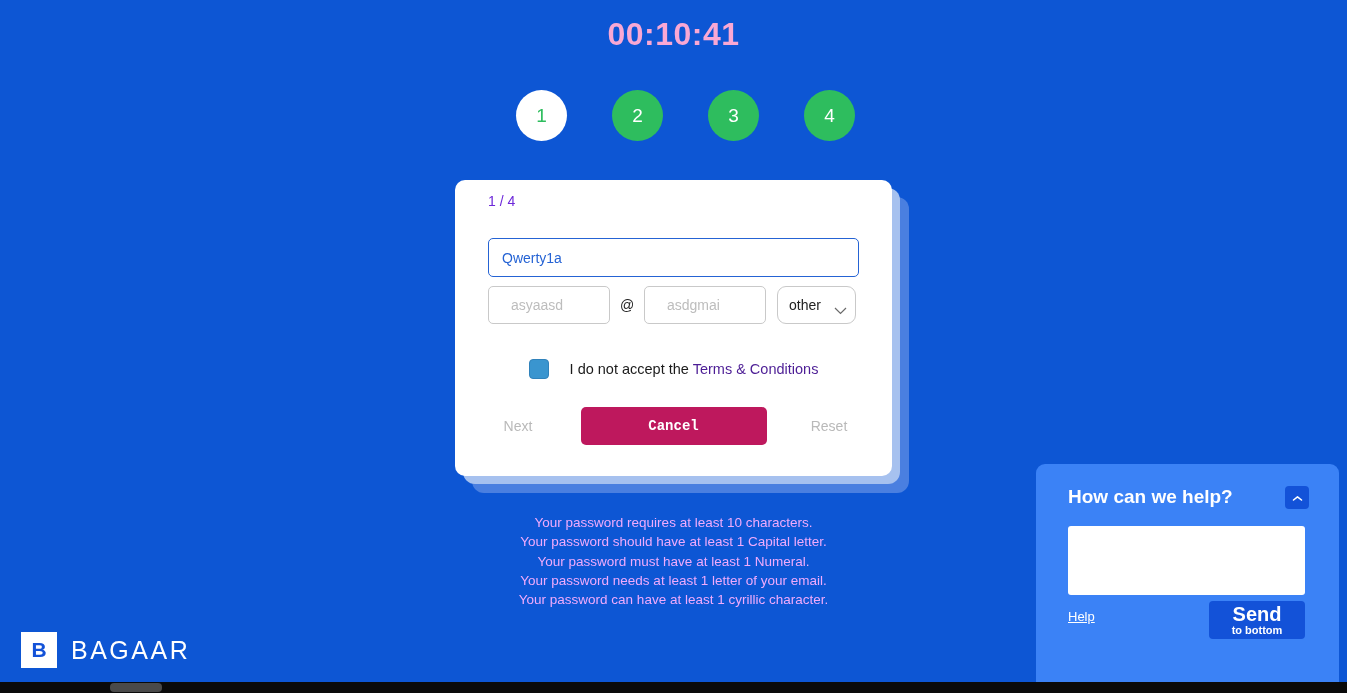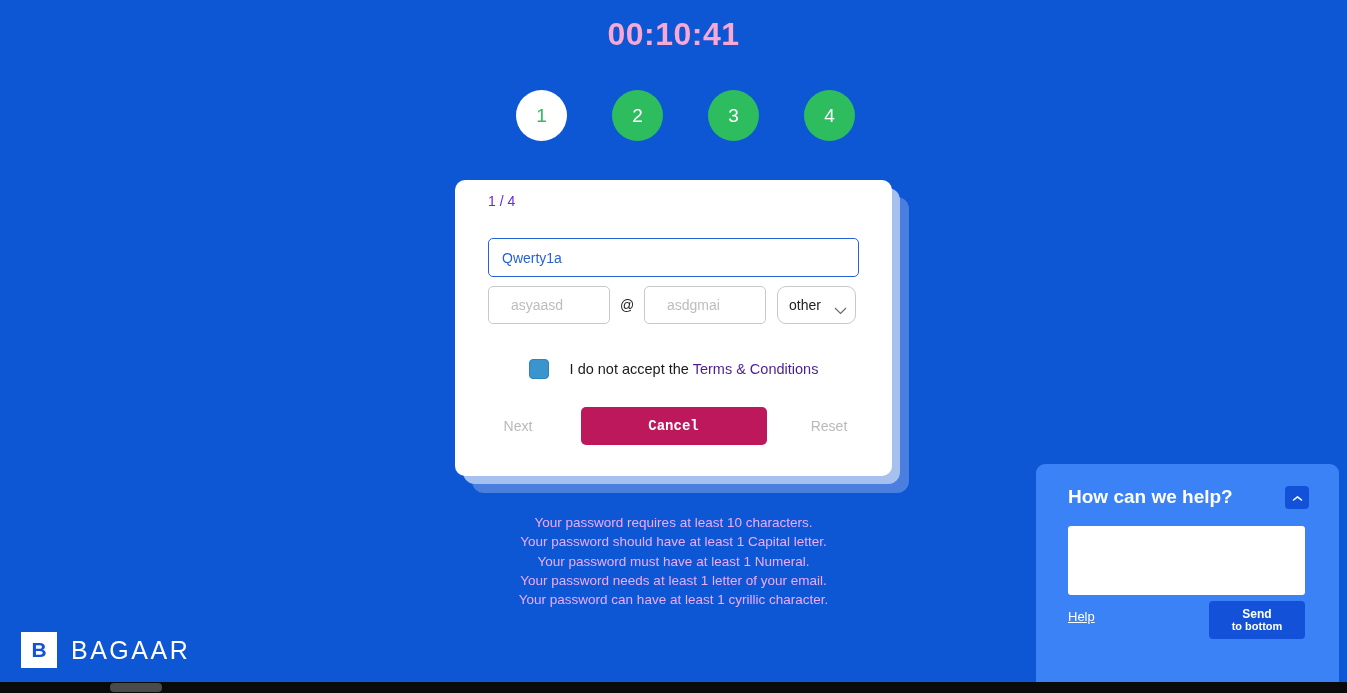--- a/index.html
+++ b/index.html
@@ -341,21 +341,21 @@
     color: #ffffff;
     cursor: pointer;
     font-family: "Liberation Sans", sans-serif;
     display: flex;
     flex-direction: column;
     align-items: center;
     justify-content: center;
     padding: 0;
     line-height: 1.05;
   }
-  #send-label { font-size: 12px; font-weight: bold; text-align: center; }
+  #send-label { font-size: 20px; font-weight: bold; text-align: center; }
   #send-sublabel { font-size: 11px; font-weight: bold; }
 
   
   #h-scrollbar {
     position: absolute;
     left: 0;
     bottom: 0;
     width: 1347px;
     height: 11px;
     background: #0a0a0a;

